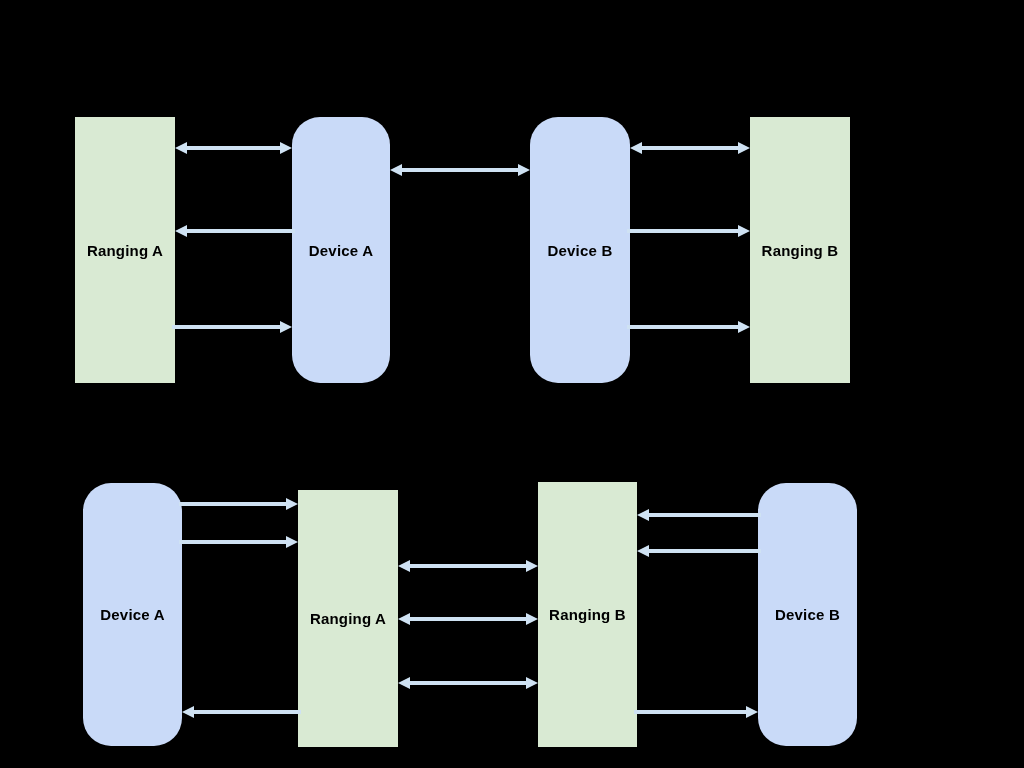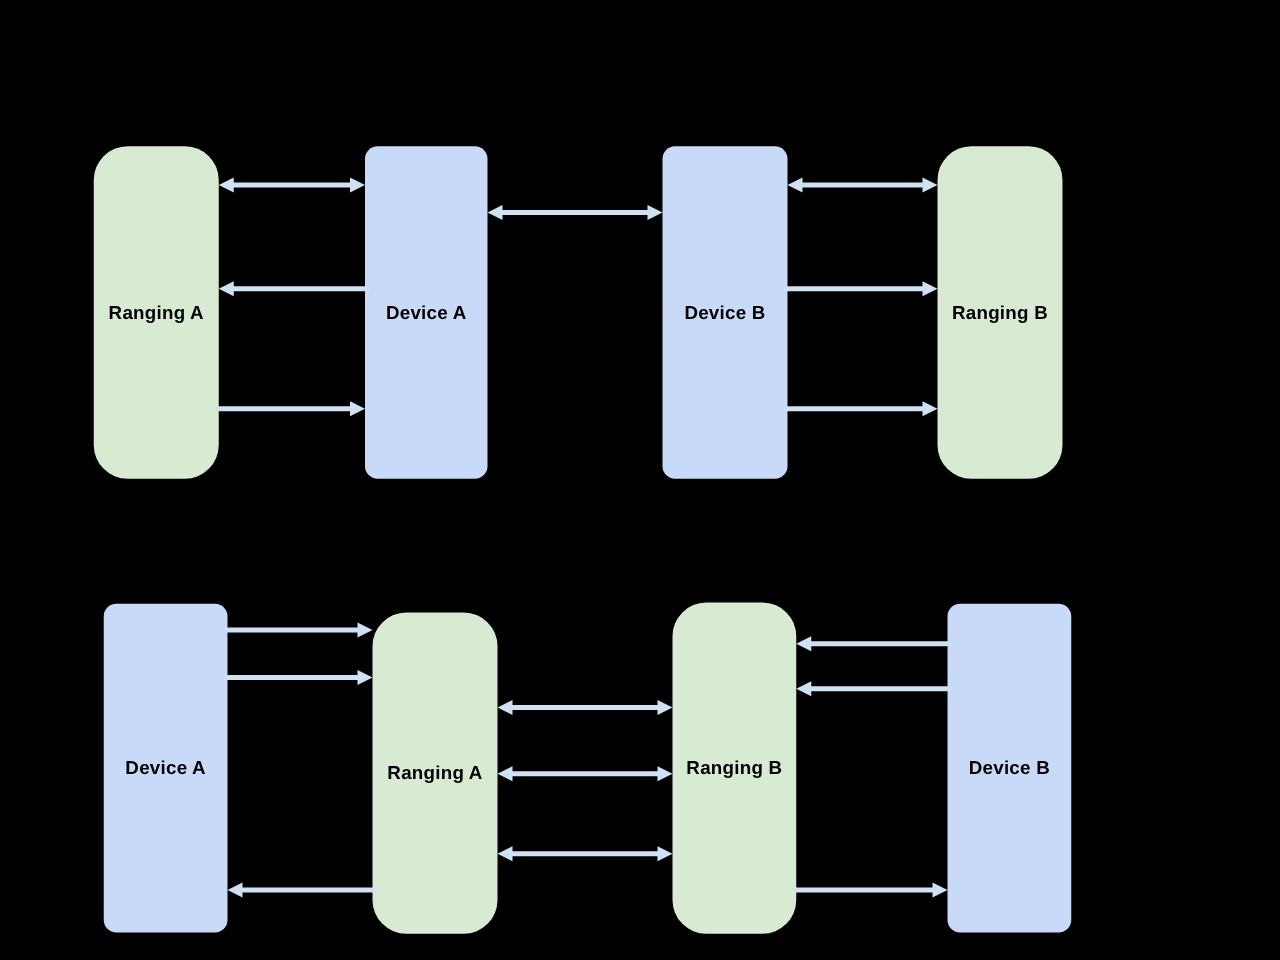--- a/index.html
+++ b/index.html
@@ -15,24 +15,23 @@
     overflow: hidden;
     font-family: "Liberation Sans", sans-serif;
   }
   .box {
     position: absolute;
     display: flex;
     align-items: center;
     justify-content: center;
     box-sizing: border-box;
     color: #000000;
-    border-radius: 27px;
   }
   .box.rounded {
-    border-radius: 10px;
+    border-radius: 28px;
   }
   .box .label {
     font-size: 15px;
     font-weight: 700;
     letter-spacing: 0.2px;
     white-space: nowrap;
   }
   #arrow-layer {
     position: absolute;
     left: 0;

